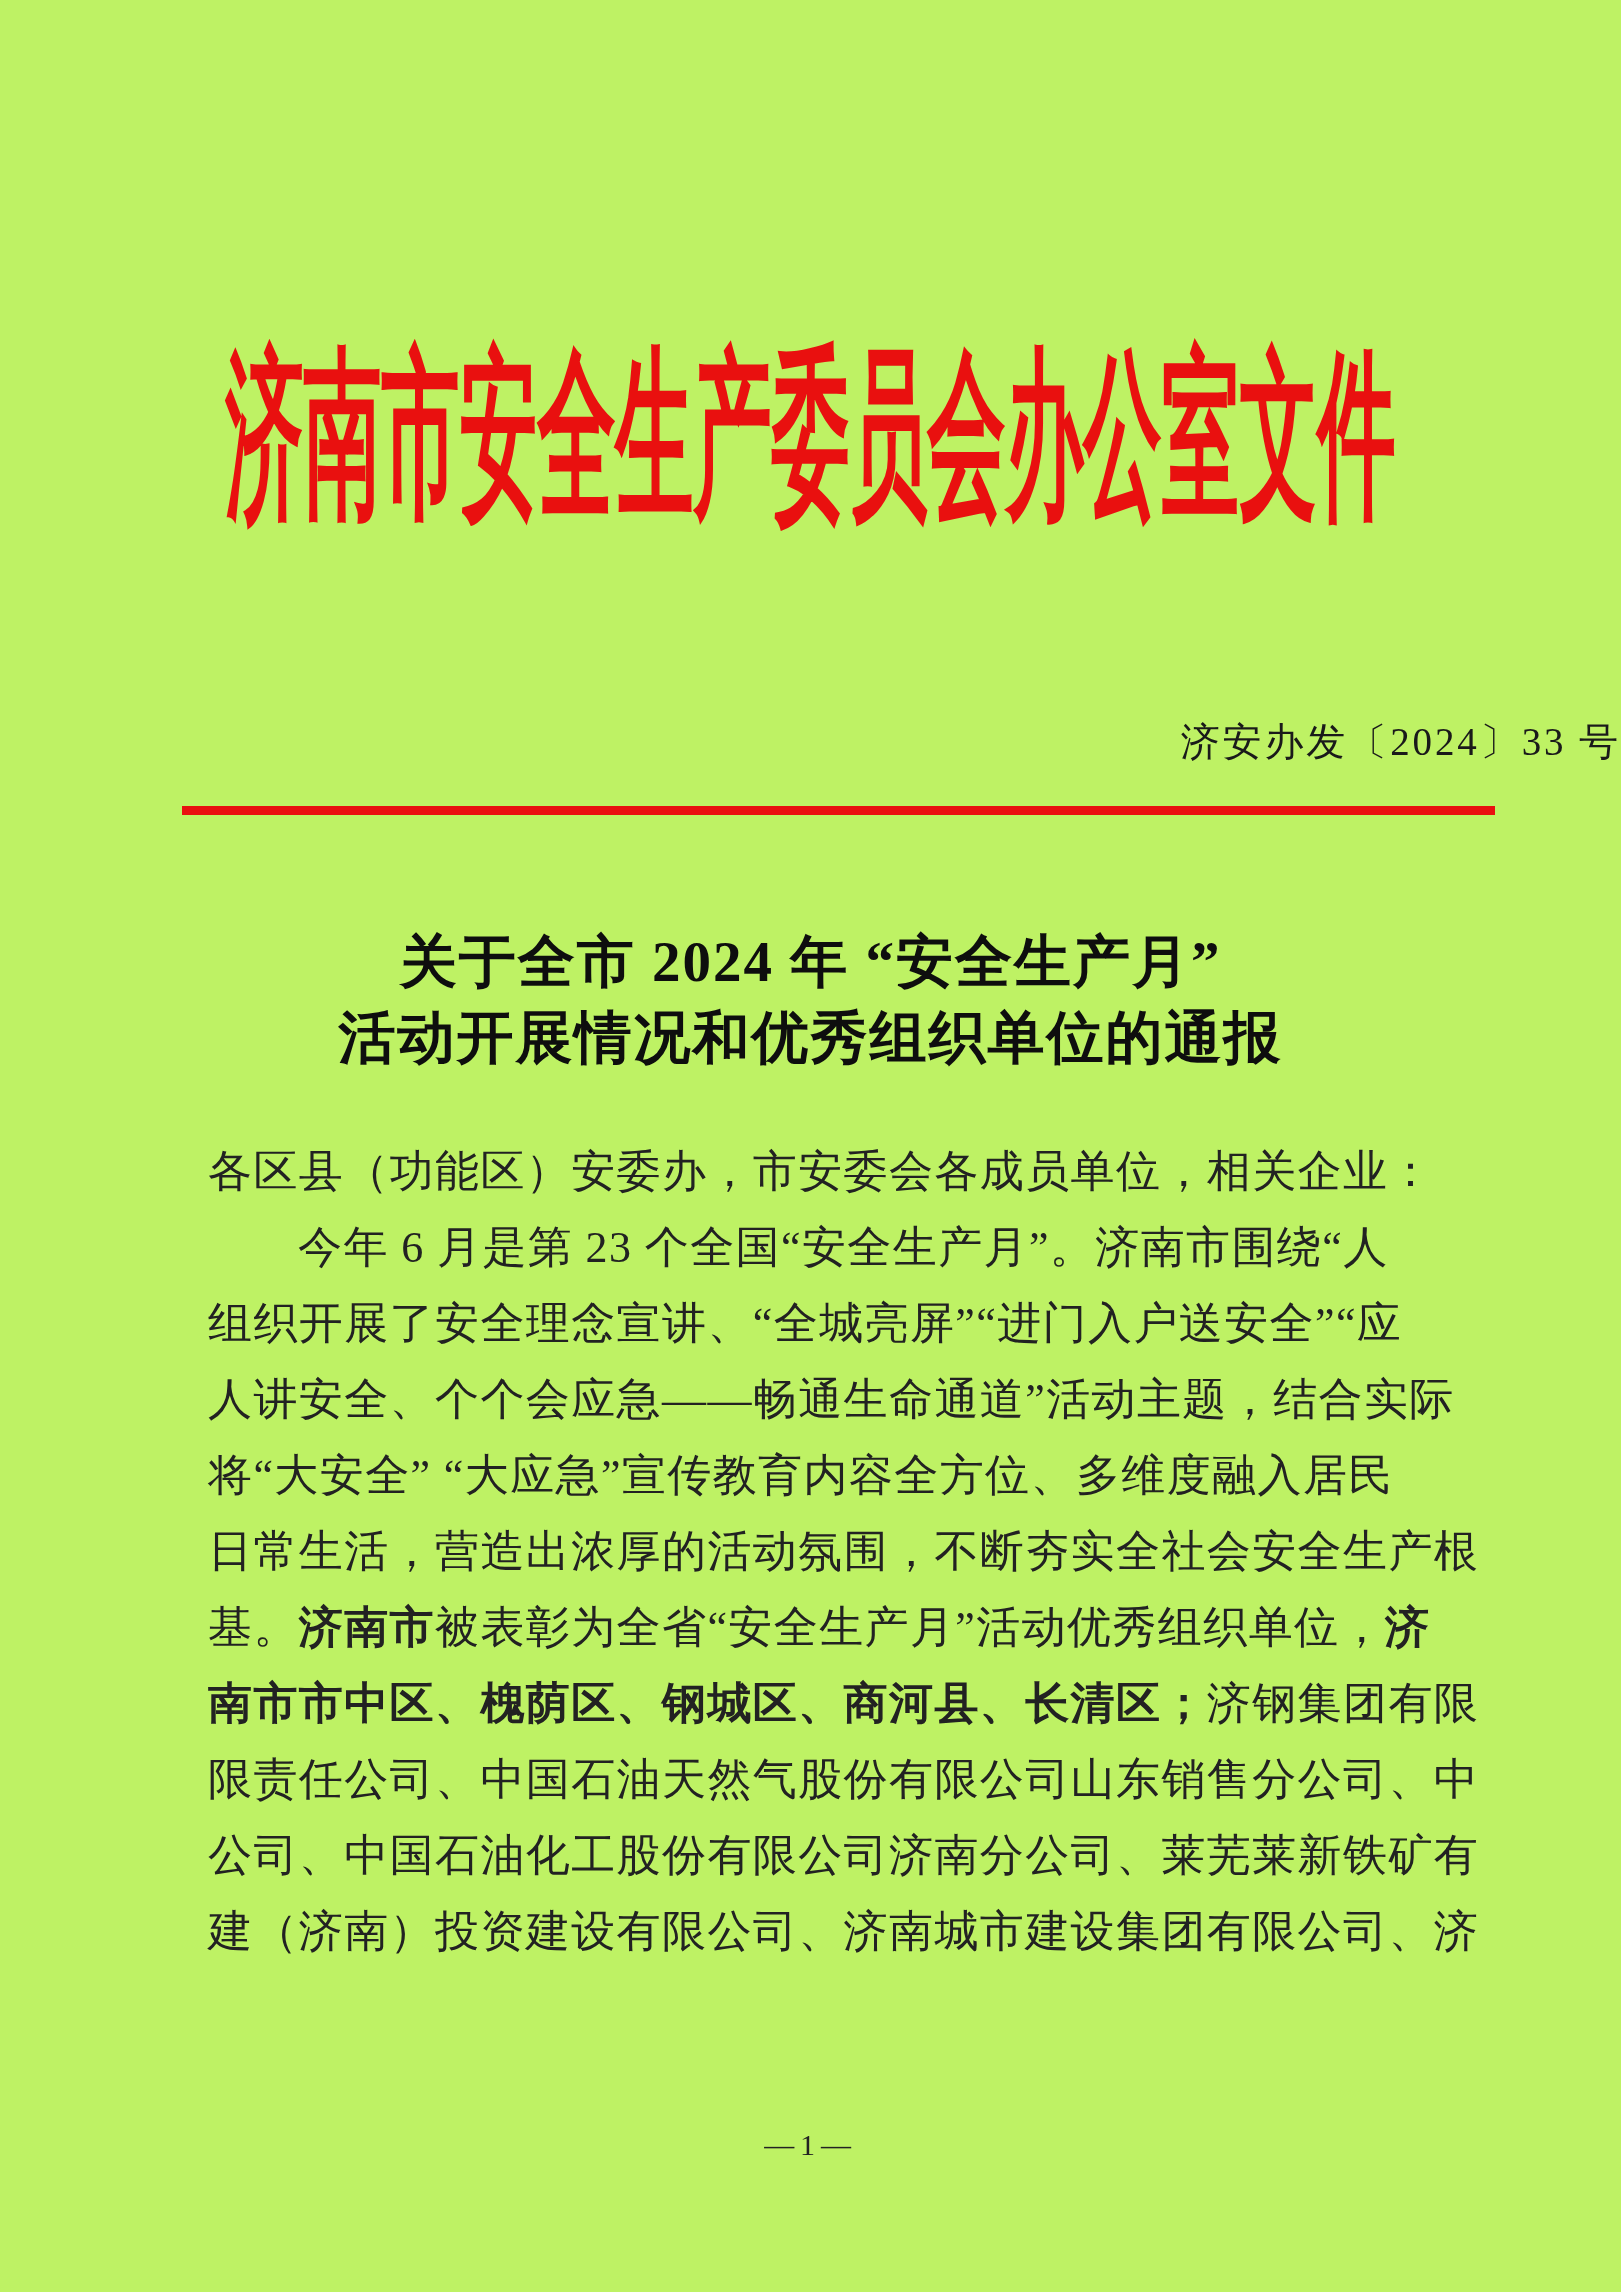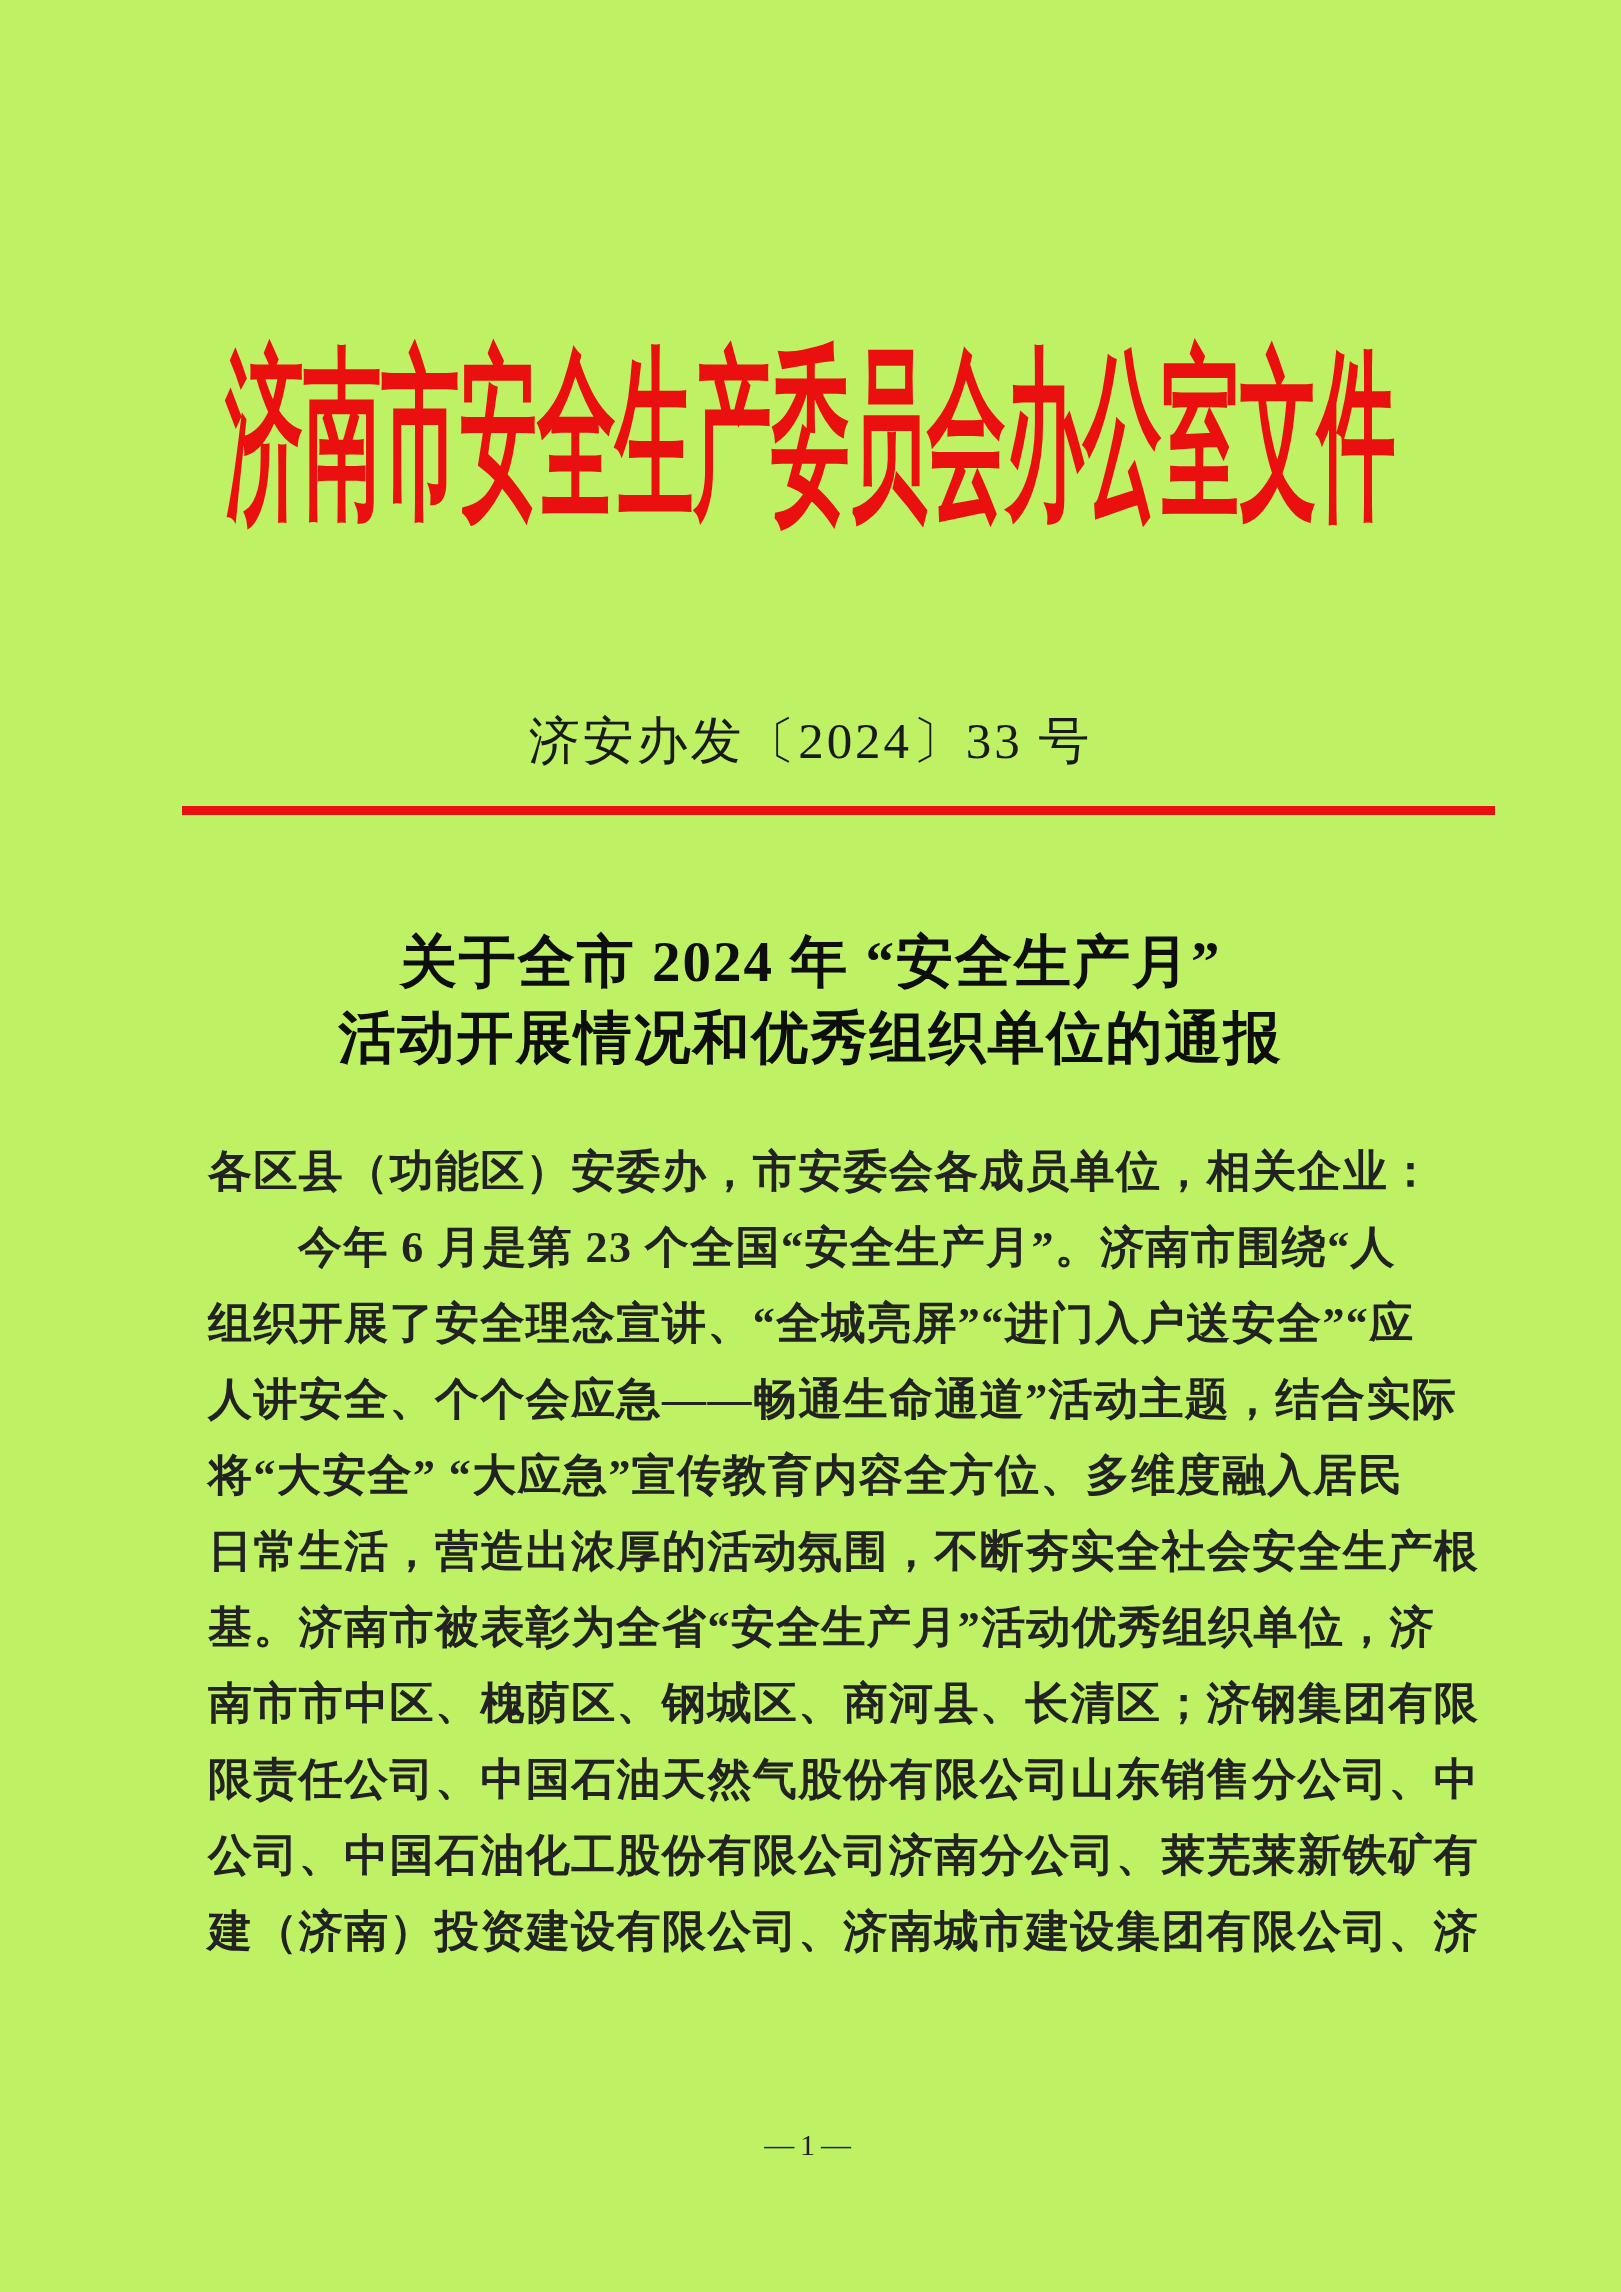--- a/index.html
+++ b/index.html
@@ -31,23 +31,23 @@
     white-space: nowrap;
     transform: scaleY(2.35);
     transform-origin: 50% 0;
   }
   
   .doc-number {
     position: absolute;
     top: 720px;
     left: 0;
     right: 0;
-    text-align: center;
+    text-align: right;
     color: #1a1a1a;
-    font-size: 51px;
+    font-size: 39px;
     line-height: 43px;
     letter-spacing: 2.9px;
     white-space: nowrap;
   }
   
   .red-rule {
     position: absolute;
     top: 806px;
     left: 182px;
     width: 1313px;
@@ -80,21 +80,21 @@
     line-height: 76px;
     letter-spacing: 1.4px;
   }
   .body-line {
     height: 76px;
     white-space: nowrap;
   }
   .body-line.indent {
     padding-left: 90px;
   }
-  .seg { font-weight: 700; }
+  .seg { font-weight: 400; }
   .seg.bold { font-weight: 700; }
   
   .page-footer {
     position: absolute;
     top: 2123px;
     left: 0;
     right: 0;
     text-align: center;
     color: #222222;
     font-size: 30px;

